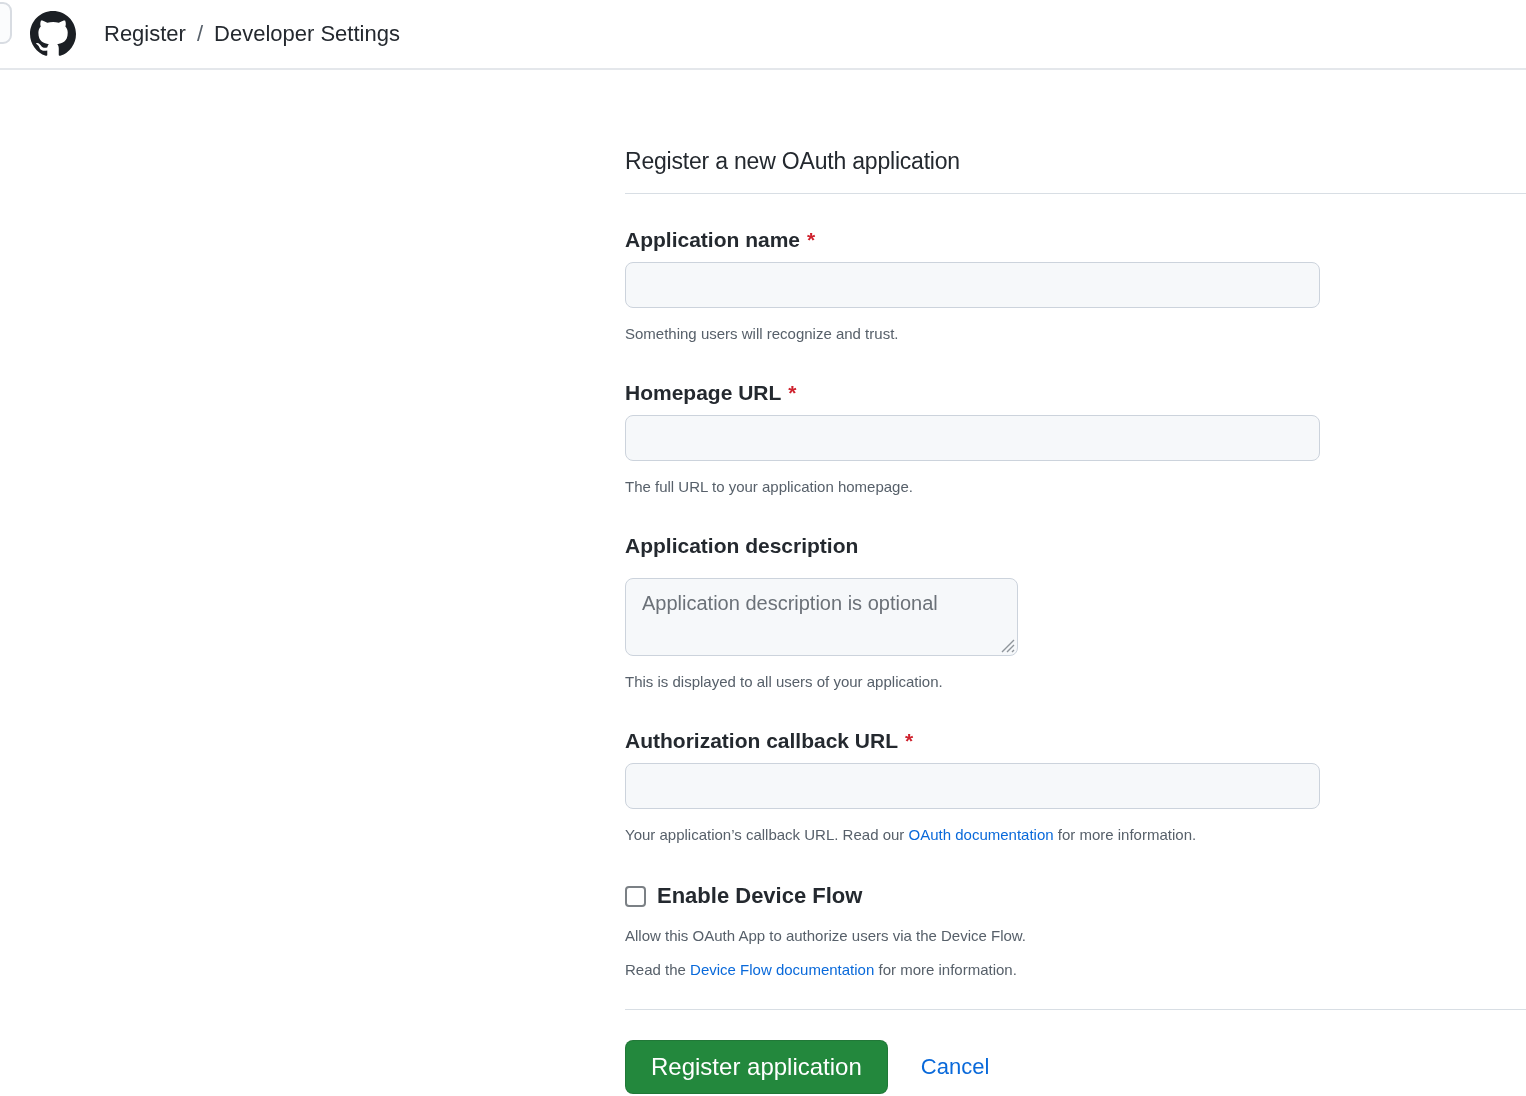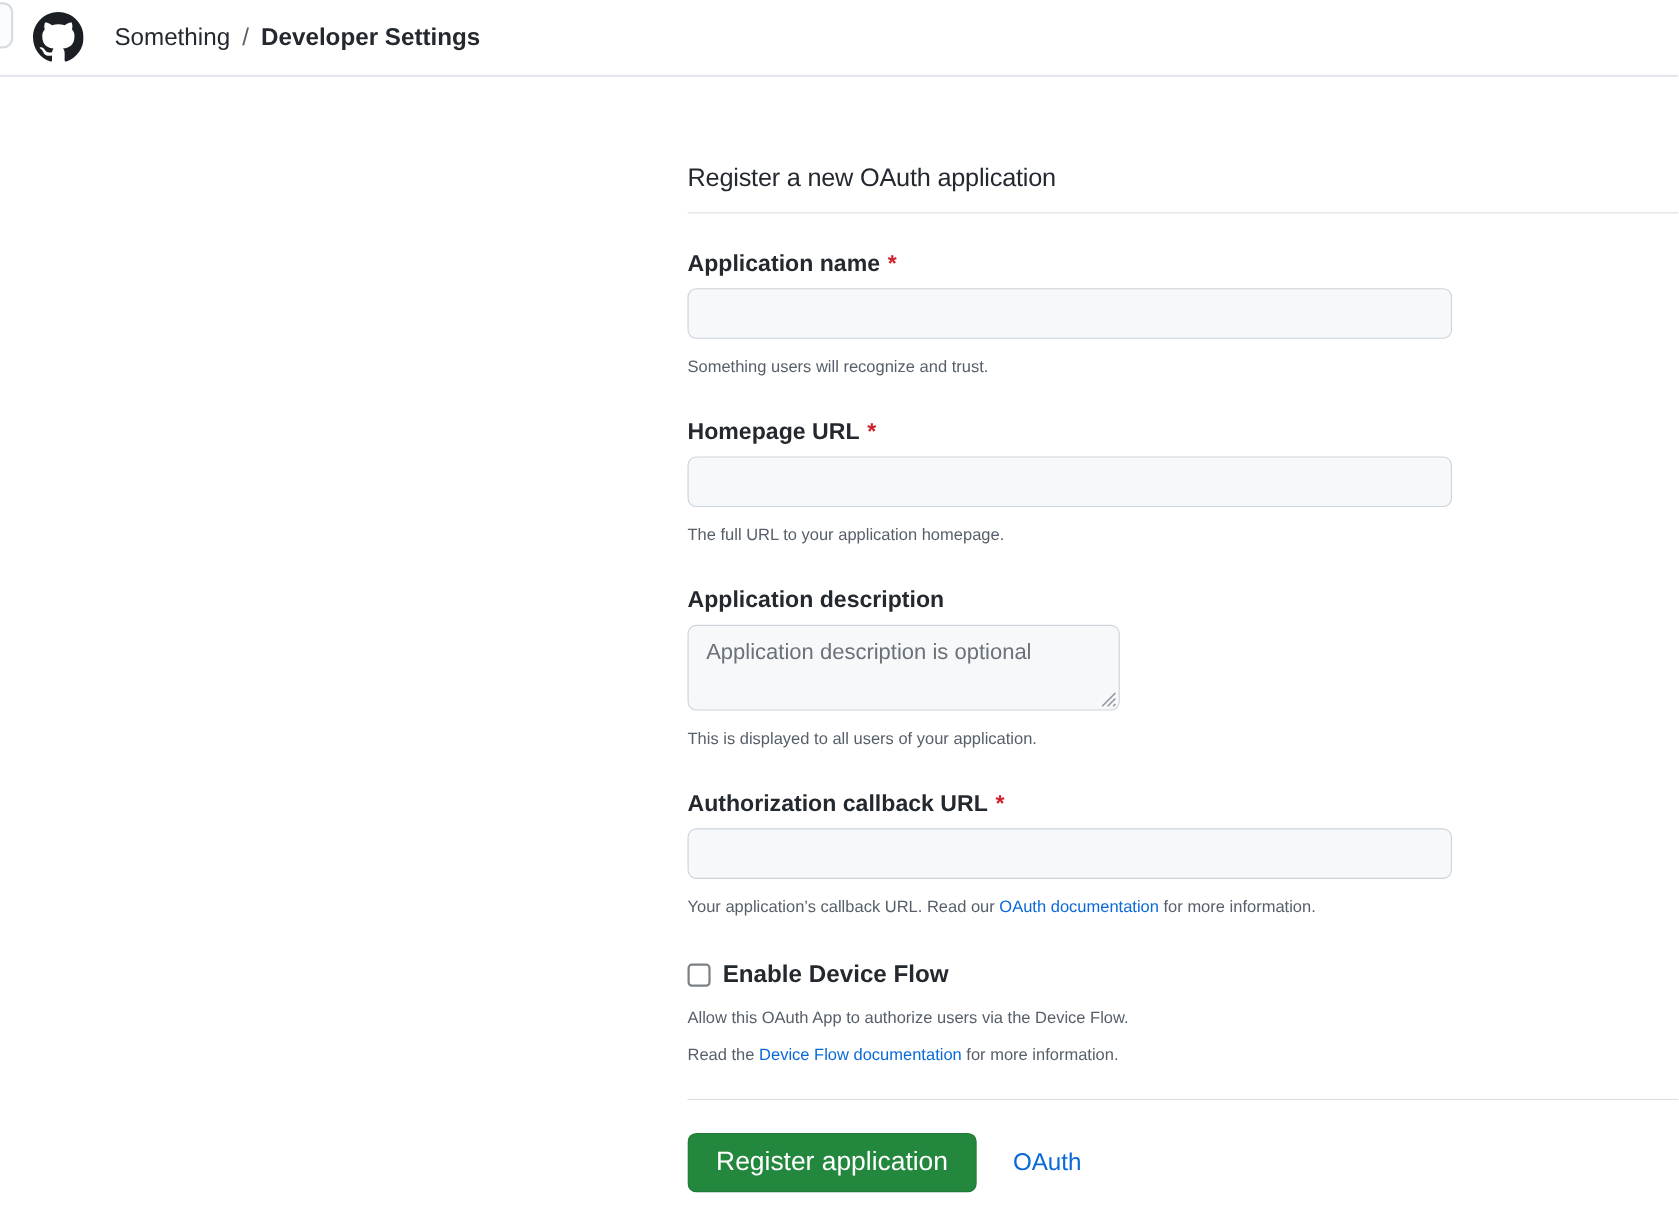--- a/index.html
+++ b/index.html
@@ -40,21 +40,21 @@
   .breadcrumb {
     margin-left: 28px;
     font-size: 22px;
     display: flex;
     align-items: center;
     gap: 11px;
     white-space: nowrap;
   }
   .breadcrumb .crumb { color: #24292f; text-decoration: none; }
   .breadcrumb .sep { color: #57606a; }
-  .breadcrumb .current { font-weight: 700; color: #24292f; }
+  .breadcrumb .current { font-weight: 400; color: #24292f; }
 
   
   .main {
     width: 901px;
     margin-left: 625px;
     padding-top: 78px;
     padding-bottom: 24px;
   }
   .page-title {
     font-size: 23px;
@@ -89,21 +89,21 @@
   }
   .help {
     margin-top: 13px;
     font-size: 15px;
     color: #57606a;
     line-height: 26px;
   }
   .help a, .link { color: #0969da; text-decoration: none; cursor: pointer; }
   .link-underline { color: #0969da; text-decoration: underline; cursor: pointer; }
 
-  .textarea-wrap { position: relative; width: 393px; margin-top: 10px; }
+  .textarea-wrap { position: relative; width: 393px; margin-top: 20px; }
   .desc-textarea {
     width: 393px;
     height: 78px;
     background: #f6f8fa;
     border: 1px solid #ccd3dc;
     border-radius: 8px;
     font-size: 20px;
     font-family: "Liberation Sans", sans-serif;
     padding: 13px 16px;
     color: #24292f;
@@ -157,21 +157,21 @@
 </style>
 </head>
 <body>
 
 <div class="header">
   <div class="edge-artifact"></div>
   <svg class="logo" viewBox="0 0 16 16" fill="currentColor" aria-hidden="true">
     <path d="M8 0C3.58 0 0 3.58 0 8c0 3.54 2.29 6.53 5.47 7.59.4.07.55-.17.55-.38 0-.19-.01-.82-.01-1.49-2.01.37-2.53-.49-2.69-.94-.09-.23-.48-.94-.82-1.13-.28-.15-.68-.52-.01-.53.63-.01 1.08.58 1.23.82.72 1.21 1.87.87 2.33.66.07-.52.28-.87.51-1.07-1.78-.2-3.64-.89-3.64-3.95 0-.87.31-1.59.82-2.15-.08-.2-.36-1.02.08-2.12 0 0 .67-.21 2.2.82.64-.18 1.32-.27 2-.27s1.36.09 2 .27c1.53-1.04 2.2-.82 2.2-.82.44 1.1.16 1.92.08 2.12.51.56.82 1.27.82 2.15 0 3.07-1.87 3.75-3.65 3.95.29.25.54.73.54 1.48 0 1.07-.01 1.93-.01 2.2 0 .21.15.46.55.38A8.012 8.012 0 0 0 16 8c0-4.42-3.58-8-8-8z"></path>
   </svg>
   <div class="breadcrumb">
-    <a class="crumb">Something</a>
+    <a class="crumb">Register</a>
     <span class="sep">/</span>
     <a class="crumb current">Developer Settings</a>
   </div>
 </div>
 
 <div class="main">
   <h2 class="page-title">Register a new OAuth application</h2>
 
   <div class="group">
     <label class="field-label">
@@ -218,15 +218,15 @@
     <div class="help check-help">Allow this OAuth App to authorize users via the Device Flow.</div>
     <div class="help check-help">
       <span>Read the </span><a class="link-underline">Device Flow documentation</a><span> for more information.</span>
     </div>
   </div>
 
   <hr class="actions-divider">
 
   <div class="actions">
     <button class="btn-primary" type="submit">Register application</button>
-    <a class="link cancel-link">OAuth</a>
+    <a class="link cancel-link">Cancel</a>
   </div>
 </div>
 
 </body></html>

